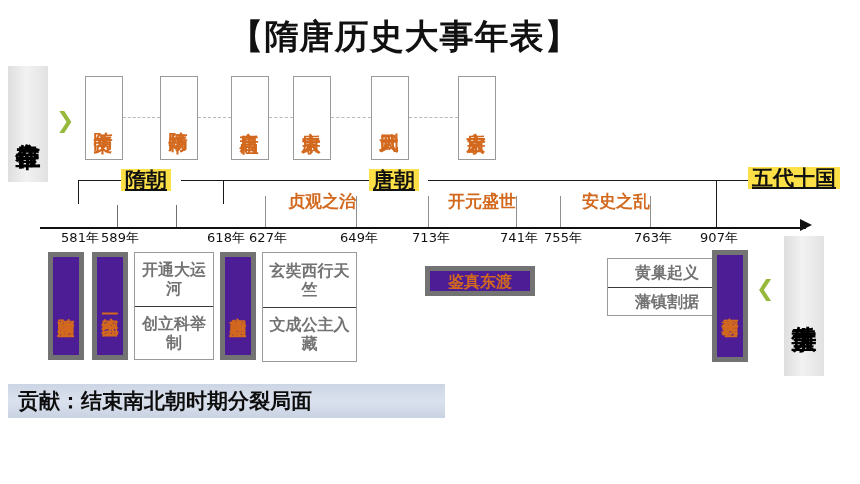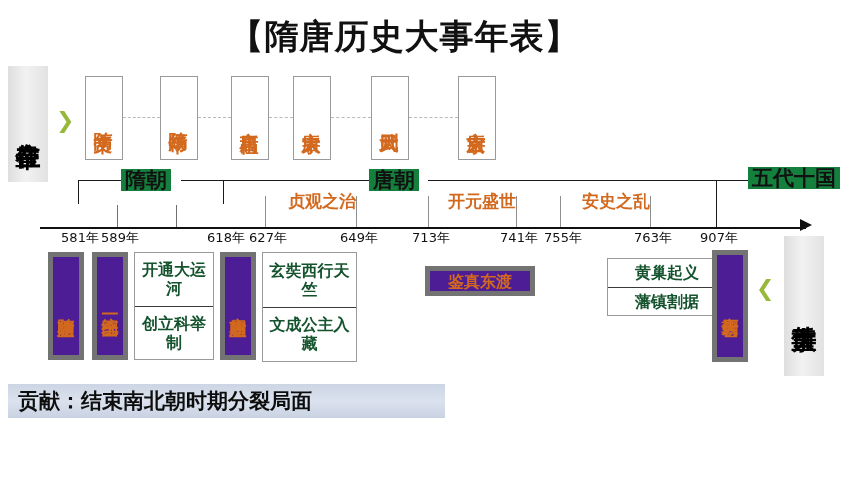--- a/index.html
+++ b/index.html
@@ -115,24 +115,25 @@
   .dyn-tick {
     position: absolute;
     width: 0;
     border-left: 1.5px solid #1a1a1a;
   }
   .dyn-label {
     position: absolute;
     font-size: 21px;
     font-weight: bold;
     color: #111;
-    background: #15803d;
+    background: #fde047;
     padding: 0 4px;
     white-space: nowrap;
     line-height: 22px;
+    text-decoration: underline;
   }
 
   
   .period-label {
     position: absolute;
     font-size: 17px;
     font-weight: bold;
     color: #d2691e;
     white-space: nowrap;
     line-height: 18px;
@@ -216,21 +217,21 @@
     background: #ffffff;
     display: flex;
     flex-direction: column;
   }
   .ev-stack > div {
     flex: 1;
     display: flex;
     align-items: center;
     justify-content: center;
     text-align: center;
-    color: #14532d;
+    color: #737373;
     font-weight: bold;
     font-size: 16px;
     line-height: 19px;
     padding: 0 2px;
   }
   .ev-stack > div + div {
     border-top: 1.5px solid #3a3a3a;
   }
 
   

